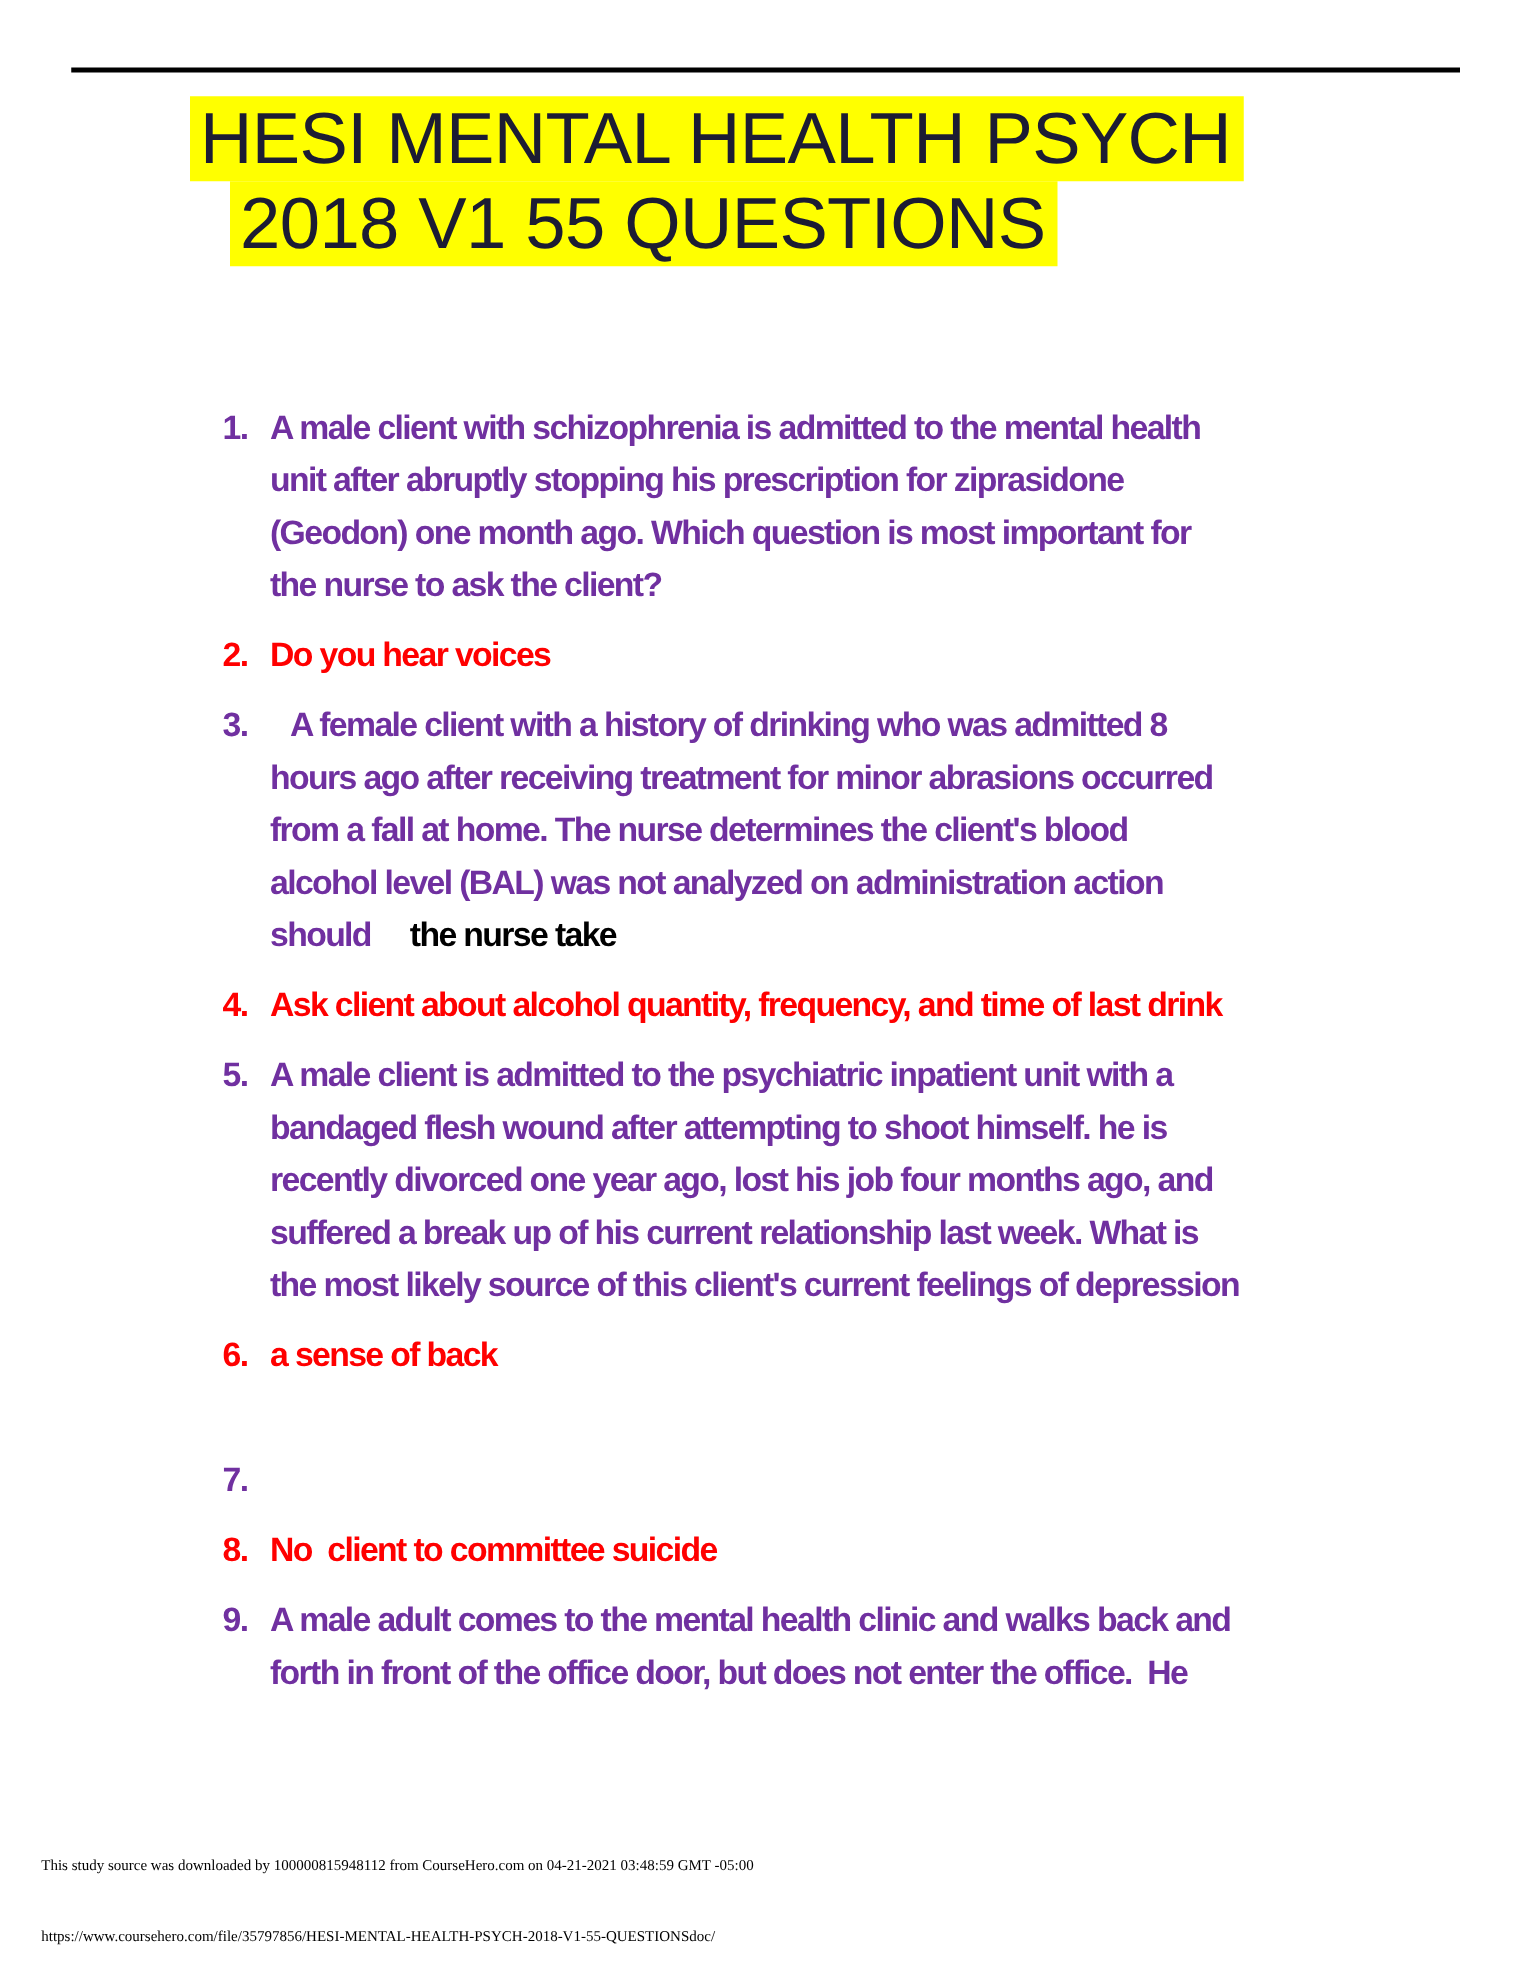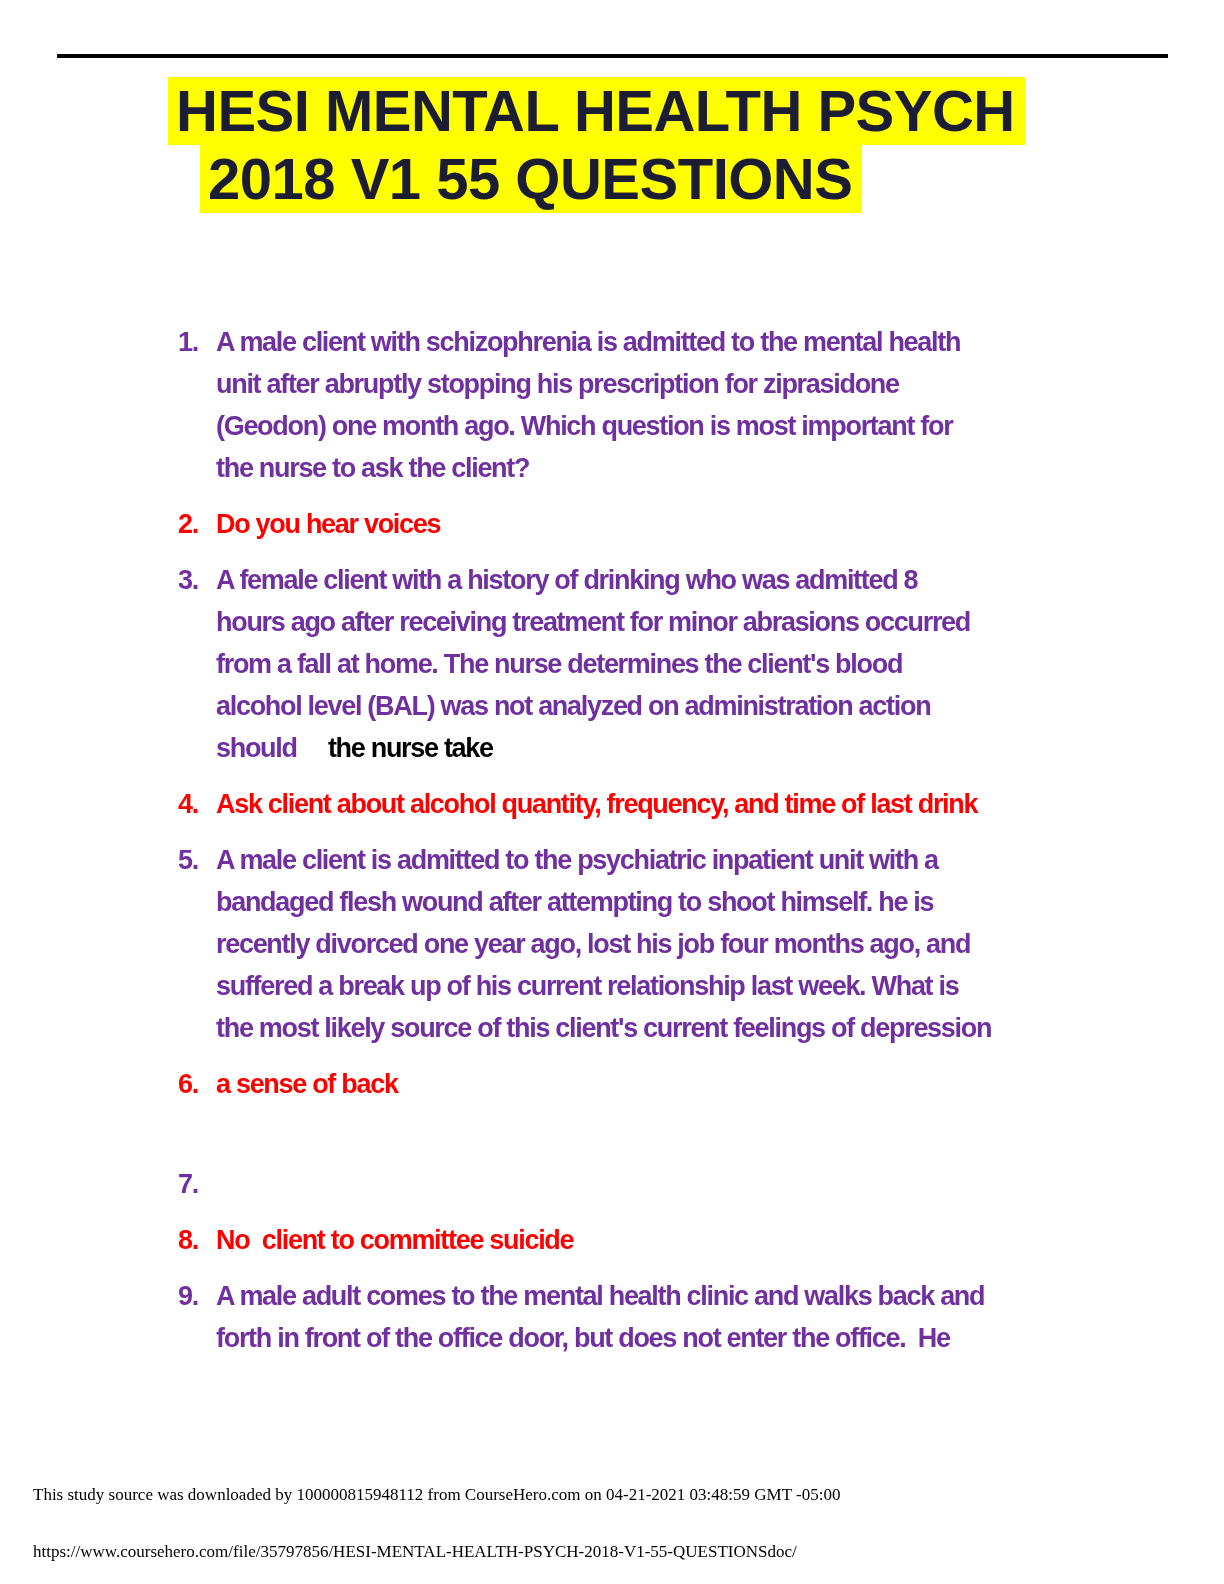--- a/index.html
+++ b/index.html
@@ -17,25 +17,25 @@
   .top-rule {
     position: absolute;
     left: 57px;
     top: 54px;
     width: 1111px;
     height: 4px;
     background: #000000;
   }
   .doc-title {
     position: absolute;
-    left: 168px;
+    left: 152px;
     top: 77px;
     margin: 0;
     font-size: 58px;
-    font-weight: 700;
+    font-weight: 400;
     letter-spacing: -0.5px;
     line-height: 68px;
     white-space: nowrap;
   }
   .doc-title .title-line { line-height: 68px; }
   .hl {
     display: inline-block;
     line-height: 68px;
     padding: 0 10px 0 8px;
   }
@@ -57,21 +57,21 @@
   .q-num {
     flex: none;
     width: 38px;
     white-space: pre;
   }
   .q-text { white-space: pre; }
   .footer-note, .footer-url {
     position: absolute;
     left: 33px;
     font-family: "Liberation Serif", serif;
-    font-size: 17px;
+    font-size: 12px;
     color: #000000;
     white-space: nowrap;
   }
   .footer-note { top: 1485px; }
   .footer-url  { top: 1542px; }
 </style>
 </head>
 <body>
 
 <div class="top-rule"></div>
@@ -88,21 +88,21 @@
 unit after abruptly stopping his prescription for ziprasidone
 (Geodon) one month ago. Which question is most important for
 the nurse to ask the client?</span></span>
     </div>
     <div class="q-item">
       <span class="q-num" style="color: rgb(255, 0, 0);">2.</span>
       <span class="q-text"><span style="color: rgb(255, 0, 0);">Do you hear voices</span></span>
     </div>
     <div class="q-item">
       <span class="q-num" style="color: rgb(112, 48, 160);">3.</span>
-      <span class="q-text"><span style="color: rgb(112, 48, 160);">A female client with a history of drinking who was admitted 8
+      <span class="q-text"><span style="color: rgb(112, 48, 160); margin-left: 16px;">A female client with a history of drinking who was admitted 8
 hours ago after receiving treatment for minor abrasions occurred
 from a fall at home. The nurse determines the client's blood
 alcohol level (BAL) was not analyzed on administration action
 should </span><span style="color: rgb(0, 0, 0); margin-left: 25px;">the nurse take</span></span>
     </div>
     <div class="q-item">
       <span class="q-num" style="color: rgb(255, 0, 0);">4.</span>
       <span class="q-text"><span style="color: rgb(255, 0, 0);">Ask client about alcohol quantity, frequency, and time of last drink</span></span>
     </div>
     <div class="q-item">

